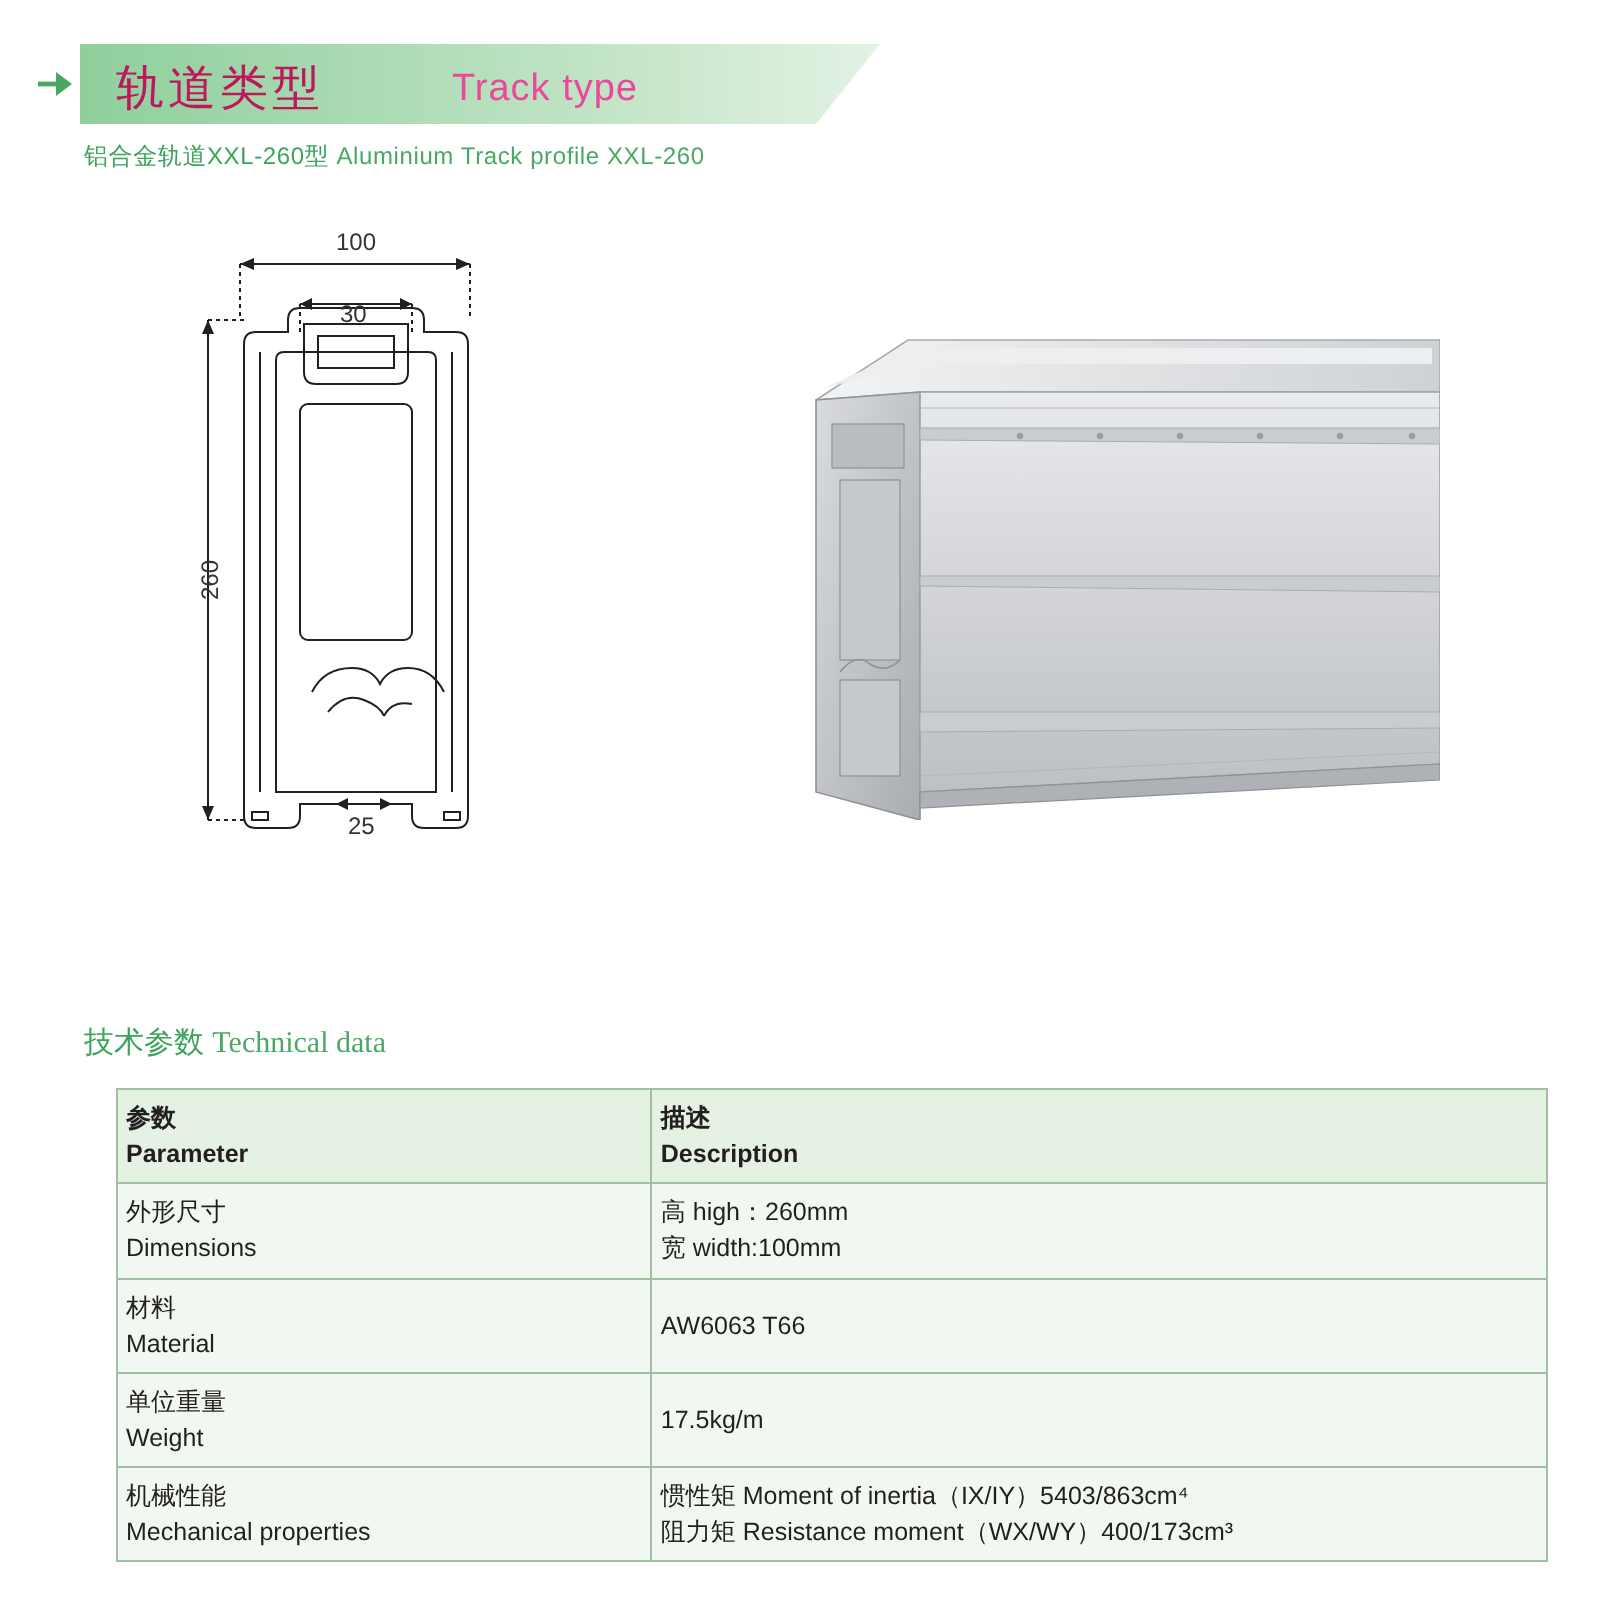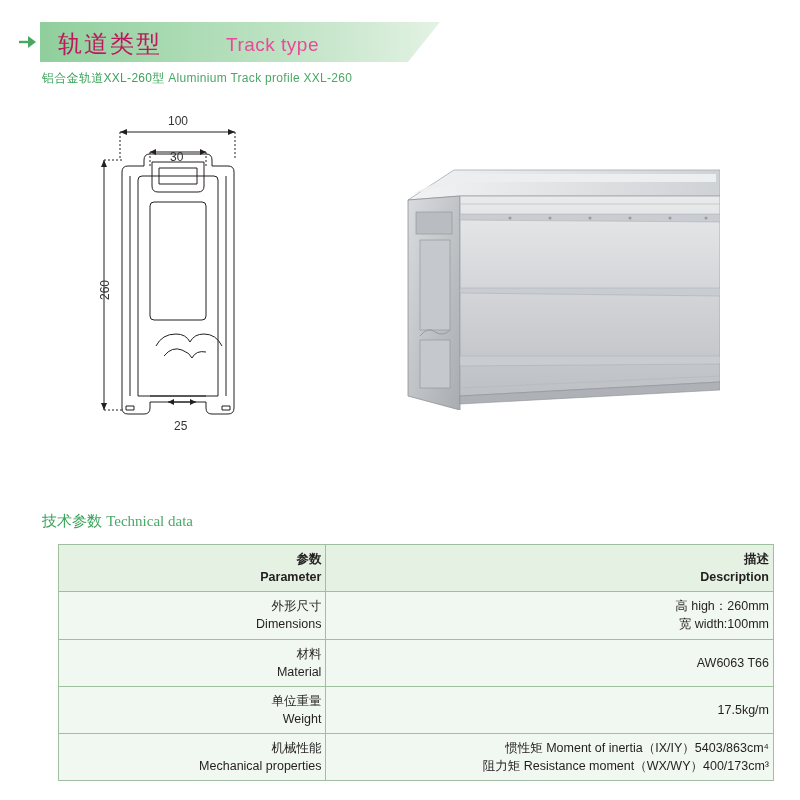--- a/index.html
+++ b/index.html
@@ -117,21 +117,21 @@
   table.tech {
     position: absolute;
     left: 58px;
     top: 544px;
     width: 716px;
     border-collapse: collapse;
     font-size: 12.5px;
   }
   table.tech td {
     border: 1px solid #9fbf9f;
-    text-align: right;
+    text-align: left;
     padding: 5px 4px;
     line-height: 1.45;
     background: #f1f8f1;
     color: #231f20;
   }
   table.tech tr.head td {
     font-weight: bold;
     background: #e4f1e3;
   }
   table.tech td.col1 { width: 265px; }
@@ -228,21 +228,21 @@
 
       <path d="M66 296 l8 0 l0 4 l-8 0 z"></path>
       <path d="M162 296 l8 0 l0 4 l-8 0 z"></path>
       <line x1="90" y1="286" x2="146" y2="286"></line>
     </g>
   </svg>
 
   <div class="dim-text" style="left:108px; top:4px;">100</div>
   <div class="dim-text" style="left:110px; top:40px;">30</div>
   <div class="dim-text vert" style="left:38px; top:190px;">260</div>
-  <div class="dim-text" style="left:114px; top:309px;">25</div>
+  <div class="dim-text" style="left:114px; top:296px;">25</div>
 </div>
 
 <div class="photo">
   <svg width="330" height="250" viewBox="0 0 330 250" aria-hidden="true">
     <defs>
       <linearGradient id="faceGrad" x1="0" y1="0" x2="0" y2="1">
         <stop offset="0%" stop-color="#e9eaec"></stop>
         <stop offset="45%" stop-color="#d4d6d9"></stop>
         <stop offset="100%" stop-color="#bdc0c4"></stop>
       </linearGradient>

